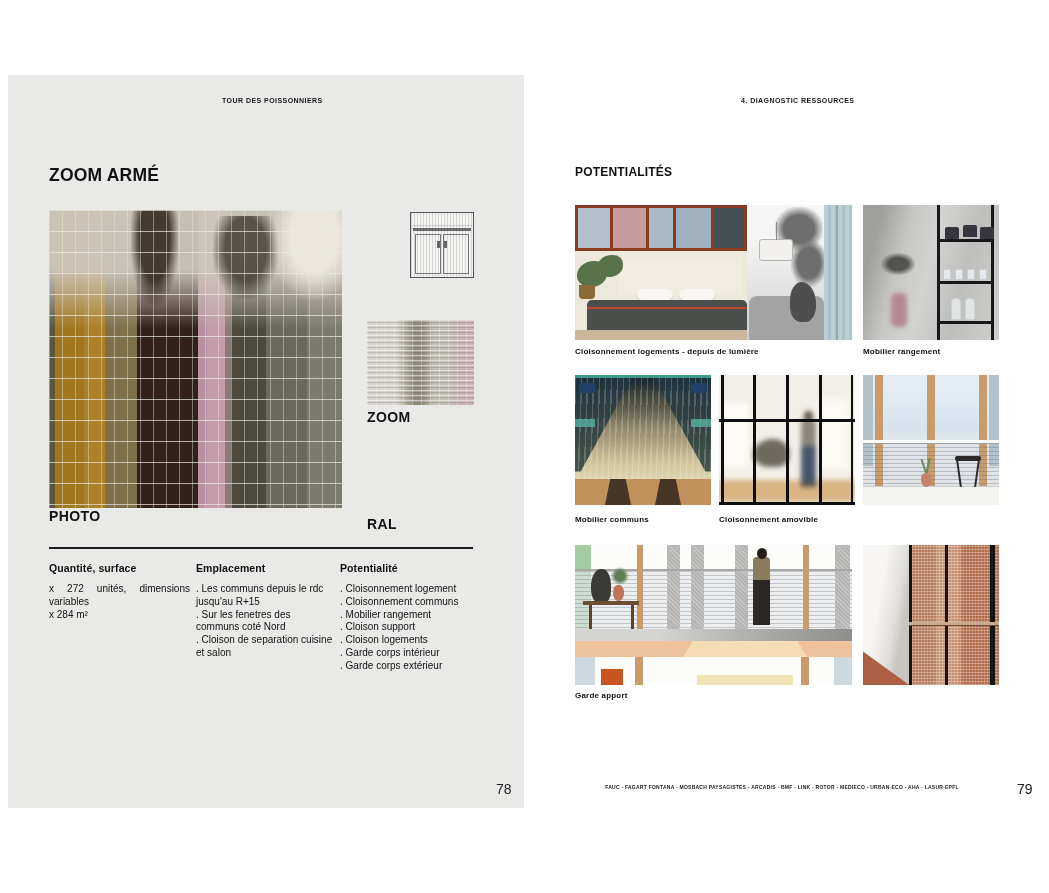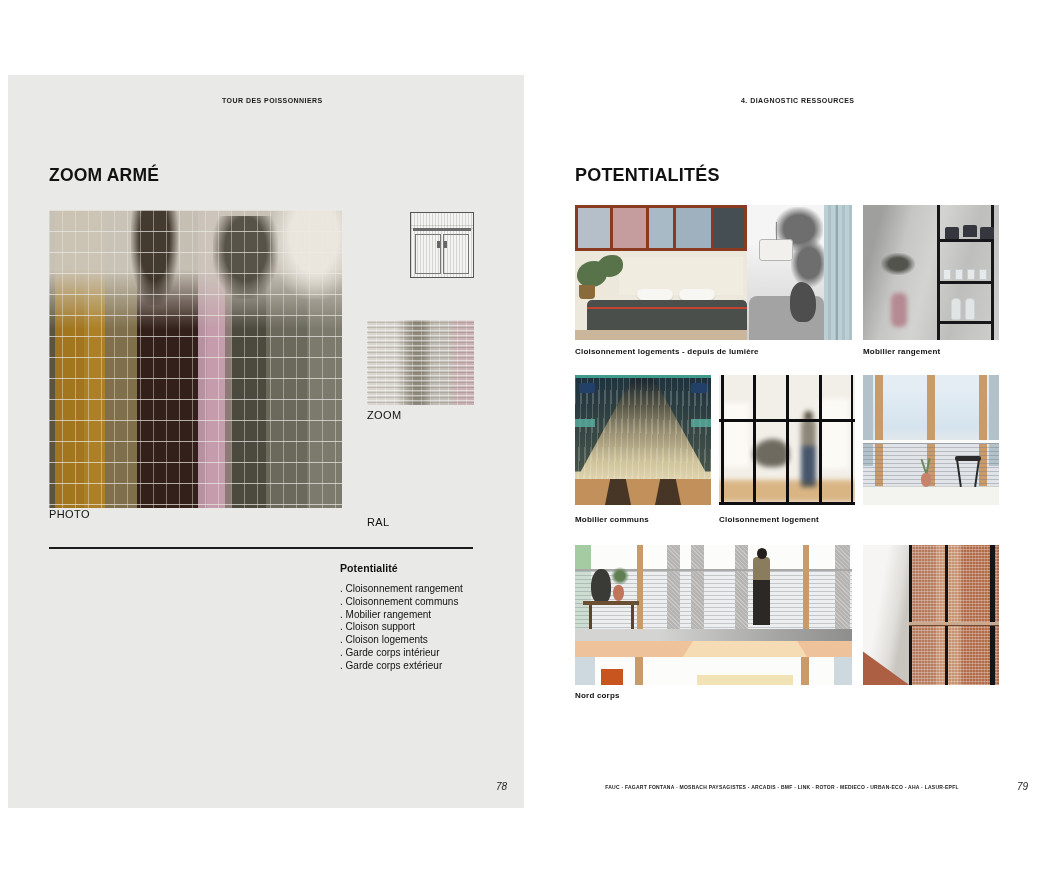--- a/index.html
+++ b/index.html
@@ -8,38 +8,38 @@
   .page{position:absolute;top:75px;width:516px;height:733px}
   .page-left{left:8px;background:#e9e9e7}
   .page-right{left:524px;background:#ffffff}
 
   .running-header{position:absolute;top:22px;font-size:7px;font-weight:700;letter-spacing:.45px;color:#1a1a1a}
   .rh-left{left:214px}
   .rh-right{left:217px}
 
   .section-title{position:absolute;left:41px;top:44px;margin:0;font-size:15.5px;font-weight:700;letter-spacing:.1px}
   .material-title{position:absolute;left:41px;top:90px;margin:0;font-size:17.5px;font-weight:700;letter-spacing:.2px}
-  .pot-title{position:absolute;left:51px;top:90px;margin:0;font-size:18px;font-weight:700;letter-spacing:.2px}
-
-  .small-label{position:absolute;font-size:11px;font-weight:400;letter-spacing:.4px}
+  .pot-title{position:absolute;left:51px;top:90px;margin:0;font-size:12px;font-weight:700;letter-spacing:.2px}
+
+  .small-label{position:absolute;font-size:14px;font-weight:700;letter-spacing:.4px}
   .lbl-photo{left:41px;top:433px}
   .lbl-zoom{left:359px;top:334px}
   .lbl-ral{left:359px;top:441px}
 
   .rule{position:absolute;left:41px;top:472px;width:424px;height:2px;background:#1c1c1c}
 
   .col{position:absolute;top:487px}
   .col-1{left:41px;width:141px}
   .col-2{left:188px;width:139px}
   .col-3{left:332px;width:133px}
   .col-h{font-size:10.5px;font-weight:700;margin-bottom:9px;letter-spacing:.1px}
   .col-item{font-size:10px;line-height:12.8px}
   .just{text-align:justify}
 
-  .pagenum{position:absolute;top:706px;font-size:10px;font-style:italic;color:#222}
+  .pagenum{position:absolute;top:706px;font-size:14px;color:#222}
   .pn-left{left:488px}
   .pn-right{left:493px}
   .credits{position:absolute;left:46px;top:709px;width:424px;text-align:center;font-size:5px;
            font-weight:700;letter-spacing:.25px;color:#222;white-space:nowrap}
 
   
   .wired{background-image:
       repeating-linear-gradient(0deg,rgba(255,255,255,.32) 0 1px,transparent 1px 4px),
       repeating-linear-gradient(90deg,rgba(255,255,255,.32) 0 1px,transparent 1px 4px)}
   .wired-fine{background-image:
@@ -235,23 +235,34 @@
     </div>
 
     <div class="zoom-photo">
       <div class="zp-tex"></div>
     </div>
     <div class="small-label lbl-zoom">ZOOM</div>
     <div class="small-label lbl-ral">RAL</div>
 
     <div class="rule"></div>
 
+    <div class="col col-1">
+      <div class="col-h">Quantité, surface</div>
+      <div class="col-item just">x 272 unités, dimensions variables</div>
+      <div class="col-item">x 284 m²</div>
+    </div>
+    <div class="col col-2">
+      <div class="col-h">Emplacement</div>
+      <div class="col-item">. Les communs depuis le rdc jusqu'au R+15</div>
+      <div class="col-item">. Sur les fenetres des communs coté Nord</div>
+      <div class="col-item">. Cloison de separation cuisine et salon</div>
+    </div>
     <div class="col col-3">
       <div class="col-h">Potentialité</div>
-      <div class="col-item">. Cloisonnement rangement</div>
+      <div class="col-item">. Cloisonnement logement</div>
       <div class="col-item">. Cloisonnement communs</div>
       <div class="col-item">. Mobilier rangement</div>
       <div class="col-item">. Cloison support</div>
       <div class="col-item">. Cloison logements</div>
       <div class="col-item">. Garde corps intérieur</div>
       <div class="col-item">. Garde corps extérieur</div>
     </div>
 
     <div class="pagenum pn-left">78</div>
   </div>
@@ -336,21 +347,21 @@
         <div class="i4-stand-head"></div>
       </div>
       <div class="i4-mull" style="left:2px"></div>
       <div class="i4-mull" style="left:34px"></div>
       <div class="i4-mull" style="left:67px"></div>
       <div class="i4-mull" style="left:100px"></div>
       <div class="i4-mull" style="right:2px"></div>
       <div class="i4-hbar"></div>
       <div class="i4-base"></div>
     </div>
-    <div class="cap" style="left:195px;top:440px">Cloisonnement logement</div>
+    <div class="cap" style="left:195px;top:440px">Cloisonnement amovible</div>
 
     <div class="img i5">
       <div class="i5-curtain" style="left:0"></div>
       <div class="i5-curtain" style="right:0"></div>
       <div class="i5-post" style="left:12px"></div>
       <div class="i5-post" style="left:64px"></div>
       <div class="i5-post" style="right:12px"></div>
       <div class="i5-bal"></div>
       <div class="i5-rail"></div>
       <div class="i5-sill"></div>
@@ -383,21 +394,21 @@
       <div class="i6-floorband"></div>
       <div class="i6-ceil"></div>
       <div class="i6-ceil-light"></div>
       <div class="i6-win" style="left:0;width:20px"></div>
       <div class="i6-win" style="right:0;width:18px"></div>
       <div class="i6-post" style="left:60px;top:112px;width:8px;height:28px"></div>
       <div class="i6-post" style="left:226px;top:112px;width:8px;height:28px"></div>
       <div class="i6-art"></div>
       <div class="i6-cream"></div>
     </div>
-    <div class="cap" style="left:51px;top:616px">Nord corps</div>
+    <div class="cap" style="left:51px;top:616px">Garde apport</div>
 
     <div class="img i7">
       <div class="i7-copper">
         <div class="i7-tex"></div>
       </div>
       <div class="i7-vbar" style="left:34%;width:3px"></div>
       <div class="i7-vbar" style="left:60%;width:3px"></div>
       <div class="i7-vbar" style="right:4px;width:5px"></div>
       <div class="i7-rail" style="left:34%;right:0"></div>
       <div class="i7-floor"></div>

